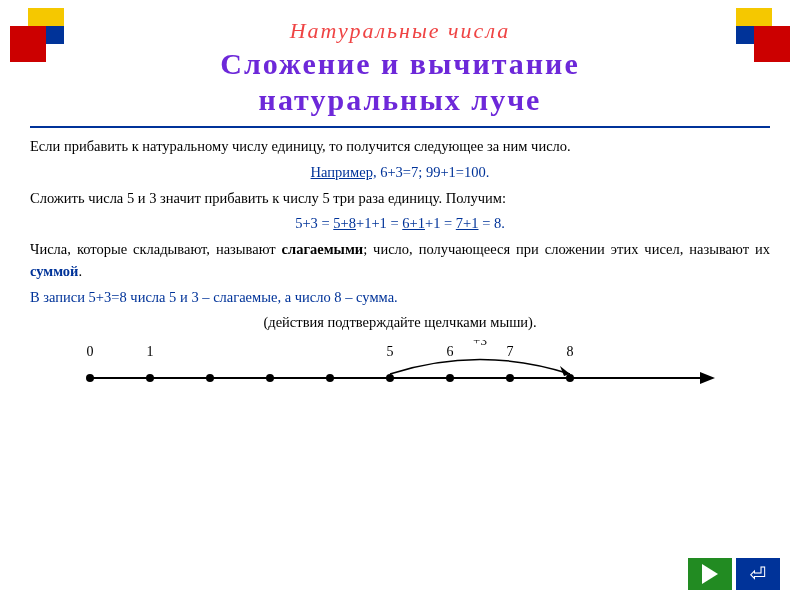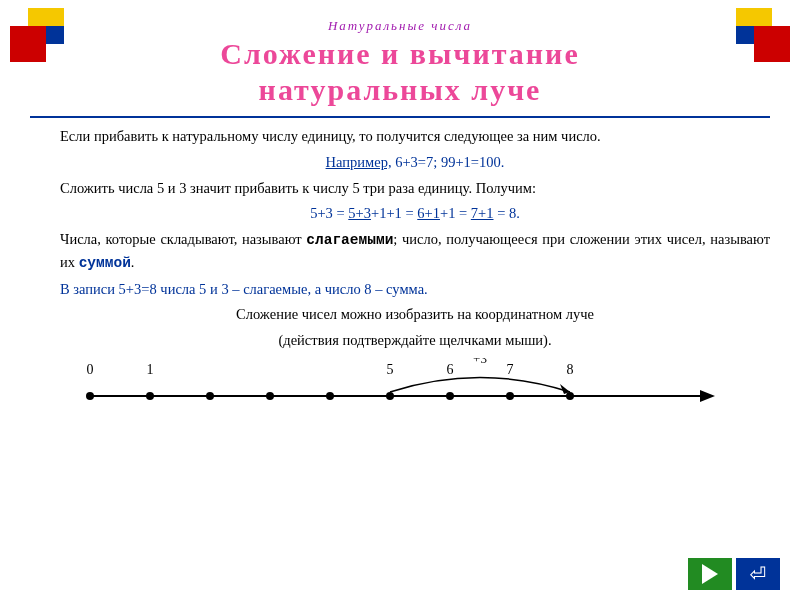--- a/index.html
+++ b/index.html
@@ -71,58 +71,57 @@
       top: 18px; right: 36px;
       width: 18px; height: 18px;
       background: #003399;
     }
 
     .header {
       text-align: center;
       padding-top: 8px;
     }
     .subtitle {
-      color: #a21caf;
+      color: #ef4444;
       font-style: italic;
-      font-size: 13px;
+      font-size: 22px;
       margin-bottom: 2px;
       letter-spacing: 2px;
     }
     .title {
       font-size: 30px;
       font-weight: bold;
-      color: #ec4899;
+      color: #6d28d9;
       line-height: 1.2;
       letter-spacing: 2px;
     }
 
     .divider {
       border: none;
       border-top: 2px solid #003399;
       margin: 8px 0 8px 0;
     }
 
     .content {
       font-size: 14.5px;
       line-height: 1.5;
       text-align: justify;
     }
 
     .content p {
       margin-bottom: 4px;
-      margin-left: 30px;
     }
 
     .center-line {
       text-align: center;
       margin: 3px 0;
     }
 
     .underline { text-decoration: underline; }
-    .bold { font-weight: bold; font-family: Liberation Mono, monospace; }
+    .bold { font-weight: bold; }
     .italic { }
     .blue { color: #003399; }
 
     
     .numberline-section {
       margin-top: 6px;
       position: relative;
     }
 
     
@@ -196,35 +195,32 @@
     </p>
     <p class="center-line">
       <span class="underline blue">Например,</span><span class="blue"> 6+3=7;  99+1=100.</span>
     </p>
 
     <p>
       <span>Сложить  числа  5  и  3  значит  прибавить  к  числу  5  три  раза единицу.  Получим:</span>
     </p>
     <p class="center-line">
       <span class="blue">
-        5+3 = <span class="underline">5+3</span>+1+1 = <span class="underline">6+1</span>+1 = <span class="underline">7+1</span> = 8.
+        5+3 = <span class="underline">5+8</span>+1+1 = <span class="underline">6+1</span>+1 = <span class="underline">7+1</span> = 8.
       </span>
     </p>
 
     <p>
       <span>Числа,  которые  складывают,  называют  </span><span class="bold">слагаемыми</span><span>;  число, получающееся  при  сложении  этих  чисел,  называют  их  </span><span class="bold blue">суммой</span><span>.</span>
     </p>
 
     <p class="blue">
       <span>В  записи  5+3=8  числа  5  и  3  –  слагаемые,  а  число  8  –  сумма.</span>
     </p>
 
-    <p class="center-line">
-      <span>Сложение  чисел  можно  изобразить  на  координатном  луче</span>
-    </p>
     <p class="center-line italic">
       <span>(действия  подтверждайте  щелчками  мыши).</span>
     </p>
   </div>
 
   <div class="numberline-section">
 
     <div style="position:relative; height:50px; margin: 0 30px;">
 
       <svg width="700" height="50" style="position:absolute; top:0; left:0;">

